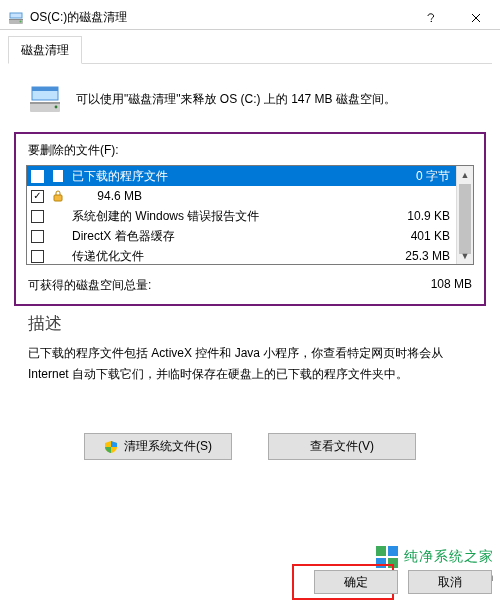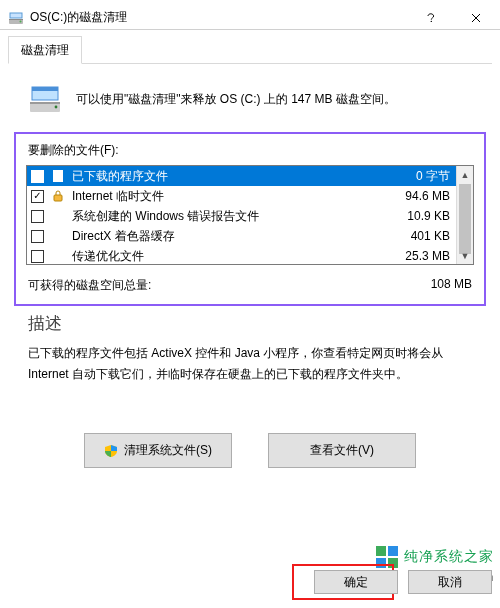--- a/index.html
+++ b/index.html
@@ -76,21 +76,21 @@
   }
   .drive-icon {
     width: 34px; height: 34px;
     display: inline-flex;
     align-items: center;
     justify-content: center;
   }
   .info-text { font-size: 12px; color: #000; line-height: 1.5; }
   
   .redbox {
-    border: 2px solid #8b5cf6;
+    border: 2px solid #701a75;
     margin: 2px 14px 6px 14px;
     padding: 8px 10px 10px 10px;
   }
   .group-label {
     font-size: 12px;
     margin: 0 0 6px 2px;
   }
   
   .filelist-wrap {
     position: relative;
@@ -173,21 +173,21 @@
   
   .btnrow {
     display: flex;
     gap: 36px;
     justify-content: center;
     margin-top: 48px;
     padding: 0 28px;
   }
   .btn {
     min-width: 148px;
-    height: 35px;
+    height: 27px;
     background: #e1e1e1;
     border: 1px solid #adadad;
     display: inline-flex;
     align-items: center;
     justify-content: center;
     gap: 6px;
     font-size: 12px;
     color: #000;
     padding: 0 10px;
   }
@@ -293,21 +293,20 @@
           <span class="rsize">0 字节</span>
         </div>
         <div class="row">
           <span class="cb checked"></span>
           <span class="ricon">
             <svg width="14" height="14" viewBox="0 0 14 14">
               <rect x="3" y="6" width="8" height="6" rx="1" fill="#f5b83d" stroke="#b8860b"></rect>
               <path d="M5 6 V4 a2 2 0 0 1 4 0 V6" fill="none" stroke="#b8860b"></path>
             </svg>
           </span>
-          <span class="rlabel">Internet 临时文件</span>
           <span class="rsize">94.6 MB</span>
         </div>
         <div class="row">
           <span class="cb"></span>
           <span class="ricon"></span>
           <span class="rlabel">系统创建的 Windows 错误报告文件</span>
           <span class="rsize">10.9 KB</span>
         </div>
         <div class="row">
           <span class="cb"></span>

